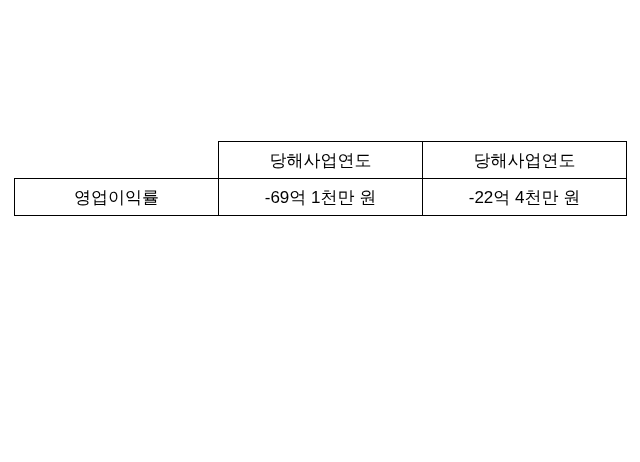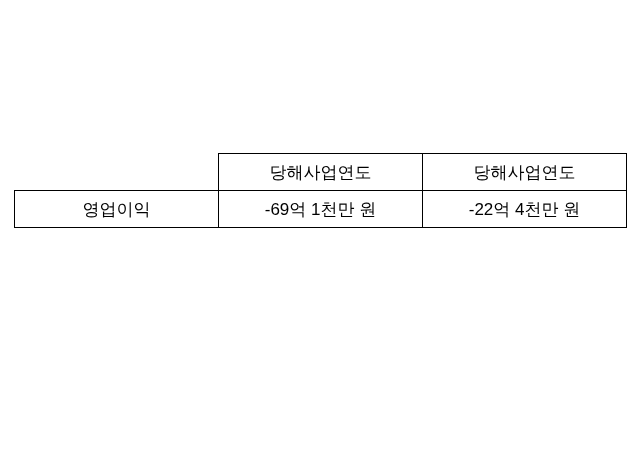--- a/index.html
+++ b/index.html
@@ -16,21 +16,21 @@
   }
   .page {
     position: relative;
     width: 640px;
     height: 462px;
     box-sizing: border-box;
   }
   .table-wrap {
     position: absolute;
     left: 14px;
-    top: 153px;
+    top: 141px;
     width: 612px;
   }
   table.fin-table {
     border-collapse: collapse;
     width: 612px;
     table-layout: fixed;
   }
   table.fin-table td,
   table.fin-table th {
     border: 1px solid #000000;
@@ -67,20 +67,20 @@
       </colgroup>
       <thead>
         <tr>
           <th class="corner-cell"></th>
           <th>당해사업연도</th>
           <th>당해사업연도</th>
         </tr>
       </thead>
       <tbody>
         <tr>
-          <td class="row-label">영업이익</td>
+          <td class="row-label">영업이익률</td>
           <td>-69억 1천만 원</td>
           <td>-22억 4천만 원</td>
         </tr>
       </tbody>
     </table>
   </div>
 </div>
 
 </body></html>

